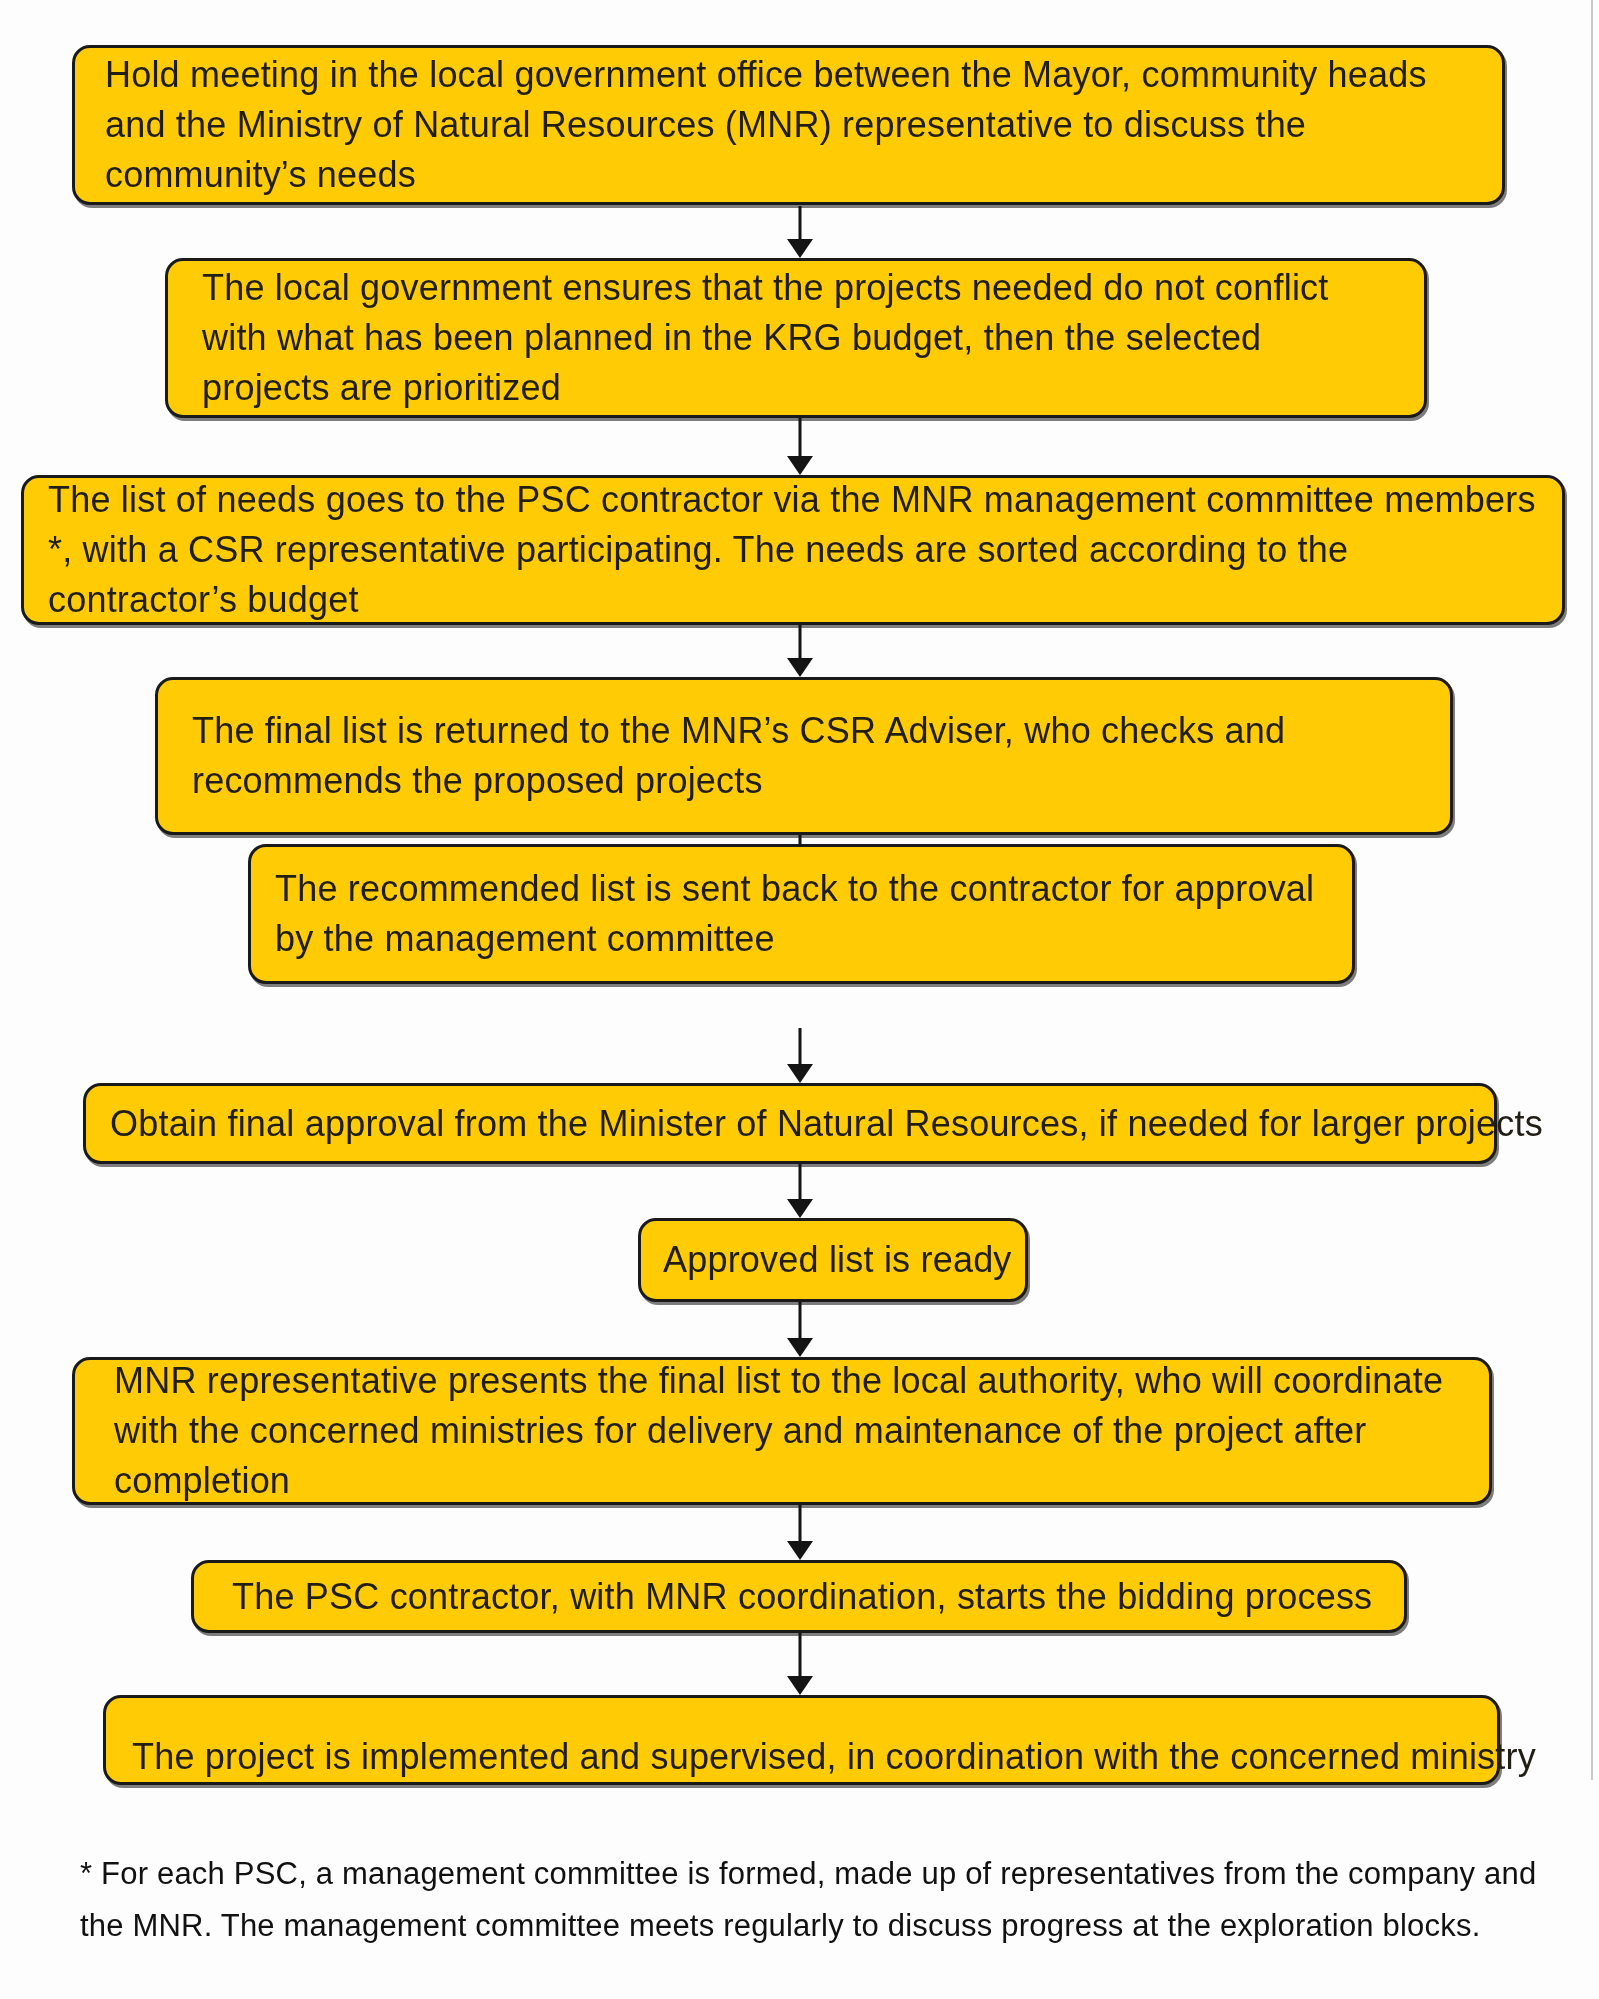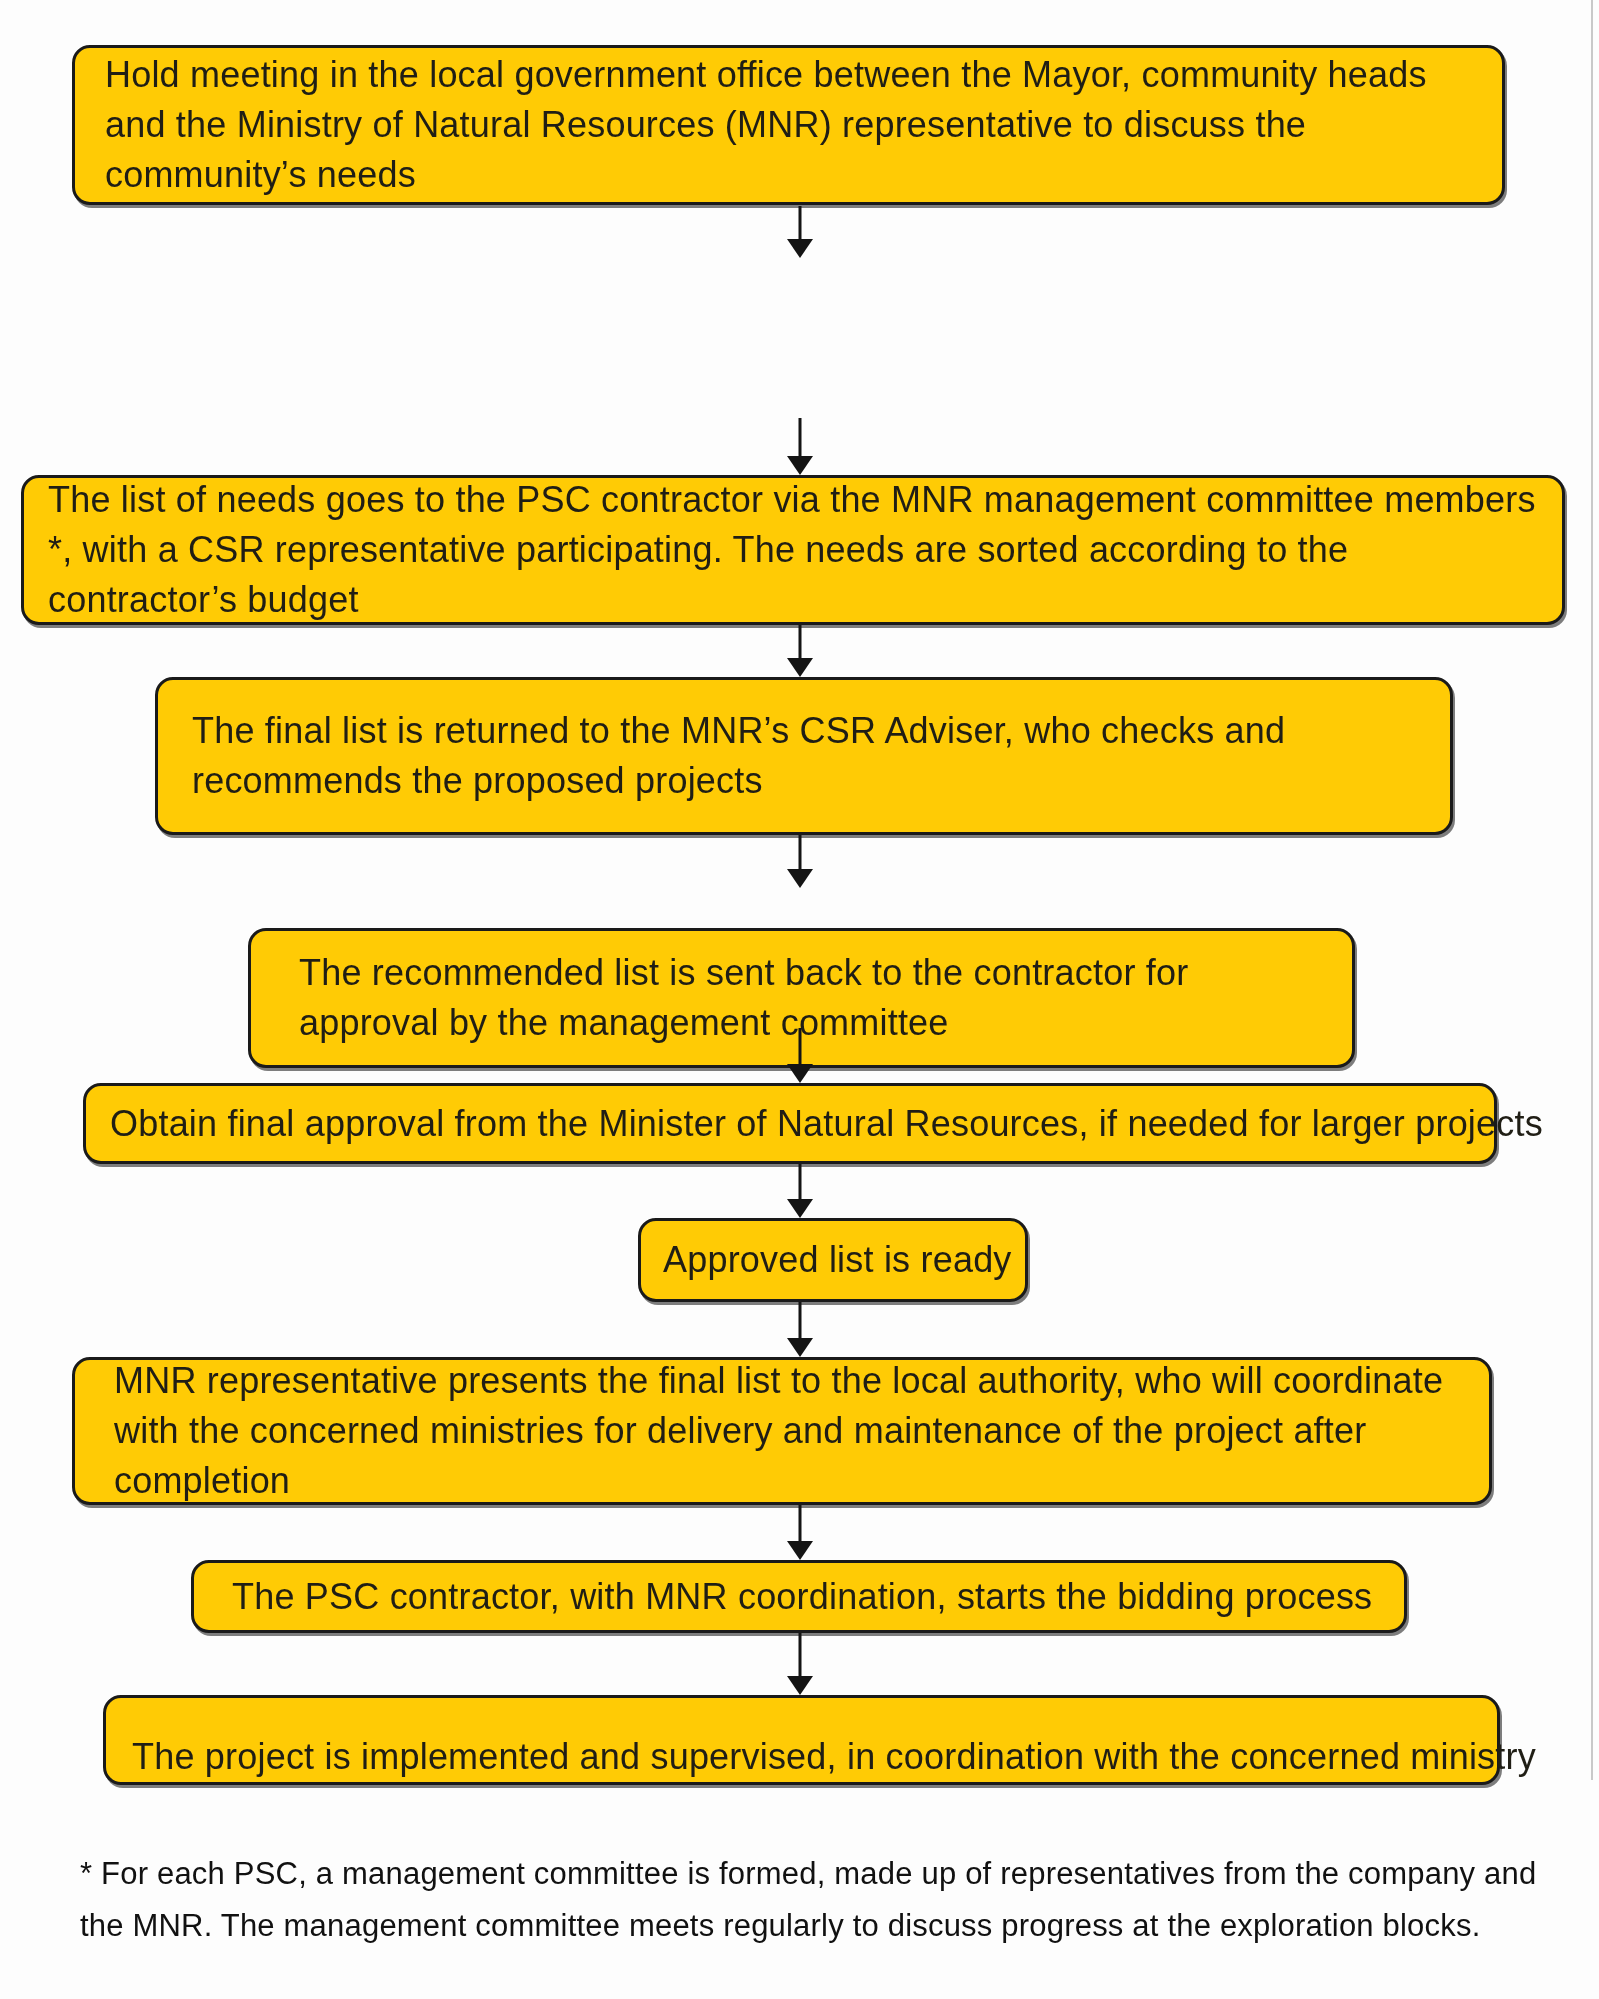--- a/index.html
+++ b/index.html
@@ -85,36 +85,39 @@
 <div class="stage">
 
   <div class="scan-edge"></div>
 
   <div class="node" style="left:72px; top:45px; width:1433px; height:160px;">
     <p class="node-text">Hold meeting in the local government office between the Mayor, community heads and the Ministry of Natural Resources (MNR) representative to discuss the community’s needs</p>
   </div>
 
   <div class="arrow" style="left:785px; top:206px; height:52px;"></div>
 
+  <div class="node" style="left:165px; top:258px; width:1262px; height:160px; padding:0 34px;">
+    <p class="node-text">The local government ensures that the projects needed do not conflict with what has been planned in the KRG budget, then the selected projects are prioritized</p>
+  </div>
 
   <div class="arrow" style="left:785px; top:418px; height:57px;"></div>
 
   <div class="node" style="left:21px; top:475px; width:1544px; height:150px; padding:0 24px;">
     <p class="node-text">The list of needs goes to the PSC contractor via the MNR management committee members *, with a CSR representative participating. The needs are sorted according to the contractor’s budget</p>
   </div>
 
   <div class="arrow" style="left:785px; top:625px; height:52px;"></div>
 
   <div class="node" style="left:155px; top:677px; width:1298px; height:158px; padding:0 34px;">
     <p class="node-text">The final list is returned to the MNR’s CSR Adviser, who checks and recommends the proposed projects</p>
   </div>
 
   <div class="arrow" style="left:785px; top:835px; height:53px;"></div>
 
-  <div class="node" style="left:248px; top:928px; width:1107px; height:140px; padding:0 48px;">
+  <div class="node" style="left:248px; top:844px; width:1107px; height:140px; padding:0 24px;">
     <p class="node-text">The recommended list is sent back to the contractor for approval by the management committee</p>
   </div>
 
   <div class="arrow" style="left:785px; top:1028px; height:55px;"></div>
 
   <div class="node one-line" style="left:83px; top:1083px; width:1414px; height:81px; padding:12px 24px;">
     <p class="node-text">Obtain final approval from the Minister of Natural Resources, if needed for larger projects</p>
   </div>
 
   <div class="arrow" style="left:785px; top:1164px; height:54px;"></div>

